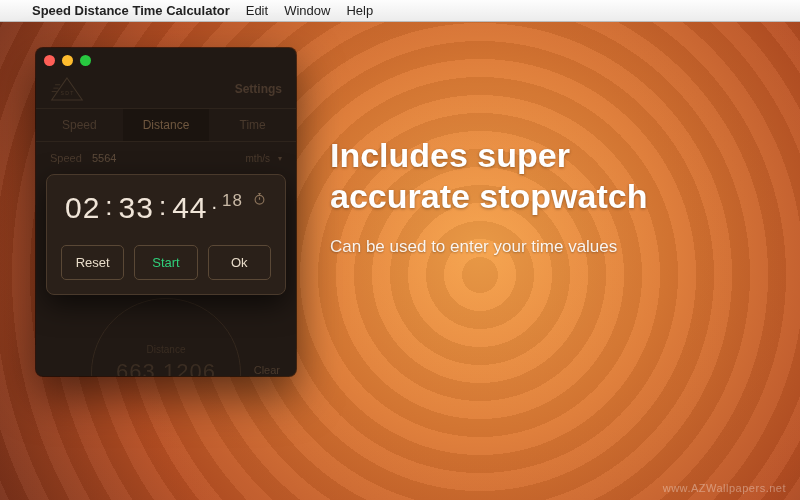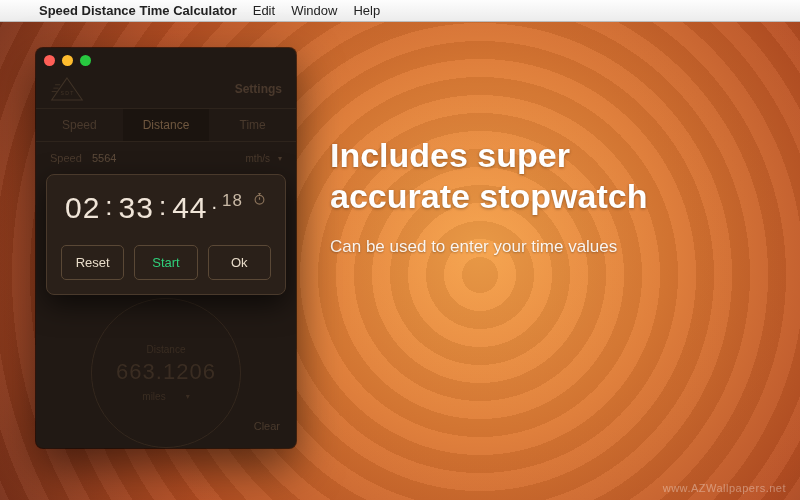--- a/index.html
+++ b/index.html
@@ -17,38 +17,38 @@
     font-size: 11px; color: rgba(255,255,255,0.35); letter-spacing: 0.5px;
   }
 
   
   .menubar {
     position: absolute; top: 0; left: 0; right: 0; height: 22px;
     background: linear-gradient(#fdfdfd, #ececec);
     border-bottom: 1px solid #bdbdbd;
     display: flex; align-items: center;
     font-size: 13px; color: #222;
-    padding: 0 23px; gap: 16px;
+    padding: 0 16px; gap: 16px;
   }
   .menubar .apple { font-size: 14px; }
   .menubar .appname { font-weight: 600; }
   .menubar .item { cursor: default; }
 
   
   .headline {
     position: absolute; left: 330px; top: 135px; width: 420px;
     color: #fff;
   }
   .headline h1 { font-size: 34px; font-weight: 700; line-height: 1.2; margin-bottom: 20px; text-shadow: 0 1px 3px rgba(0,0,0,0.35); }
   .headline p  { font-size: 17px; font-weight: 400; color: rgba(255,255,255,0.92); text-shadow: 0 1px 2px rgba(0,0,0,0.3); }
 
   
   .appwin {
     position: absolute; left: 36px; top: 48px;
-    width: 260px; height: 400px;
+    width: 260px; height: 328px;
     background: #211914;
     border-radius: 7px;
     box-shadow: 0 18px 45px rgba(0,0,0,0.55), 0 0 0 1px rgba(0,0,0,0.6);
     color: #5c4a3a;
     overflow: hidden;
   }
   .titlebar { height: 24px; display: flex; align-items: center; padding: 0 8px; gap: 7px; }
   .tl-dot { width: 11px; height: 11px; border-radius: 50%; }
   .tl-close { background: #ff5f57; } .tl-min { background: #febc2e; } .tl-max { background: #28c840; }
 
@@ -100,21 +100,21 @@
   .result-circle {
     position: absolute; left: 50%; top: 250px; transform: translateX(-50%);
     width: 150px; height: 150px; border: 1px solid #382b20; border-radius: 50%;
     display: flex; flex-direction: column; align-items: center; justify-content: center;
     color: #3f3125; font-size: 11px; opacity: 0.85;
   }
   .result-circle .rlbl { font-size: 10px; margin-bottom: 4px; }
   .result-circle .rval { font-size: 22px; letter-spacing: 1px; }
   .result-circle .runit { font-size: 10px; margin-top: 6px; display: flex; align-items: center; gap: 20px; }
 
-  .clear-lbl { position: absolute; right: 16px; bottom: 16px; font-size: 11px; color: #4a3a2d; }
+  .clear-lbl { position: absolute; right: 16px; bottom: 0; font-size: 11px; color: #4a3a2d; }
 </style>
 </head>
 <body>
 
 <div class="desktop">
   <span class="watermark">www.AZWallpapers.net</span>
 </div>
 
 <div class="menubar">
   <span class="apple"></span>

